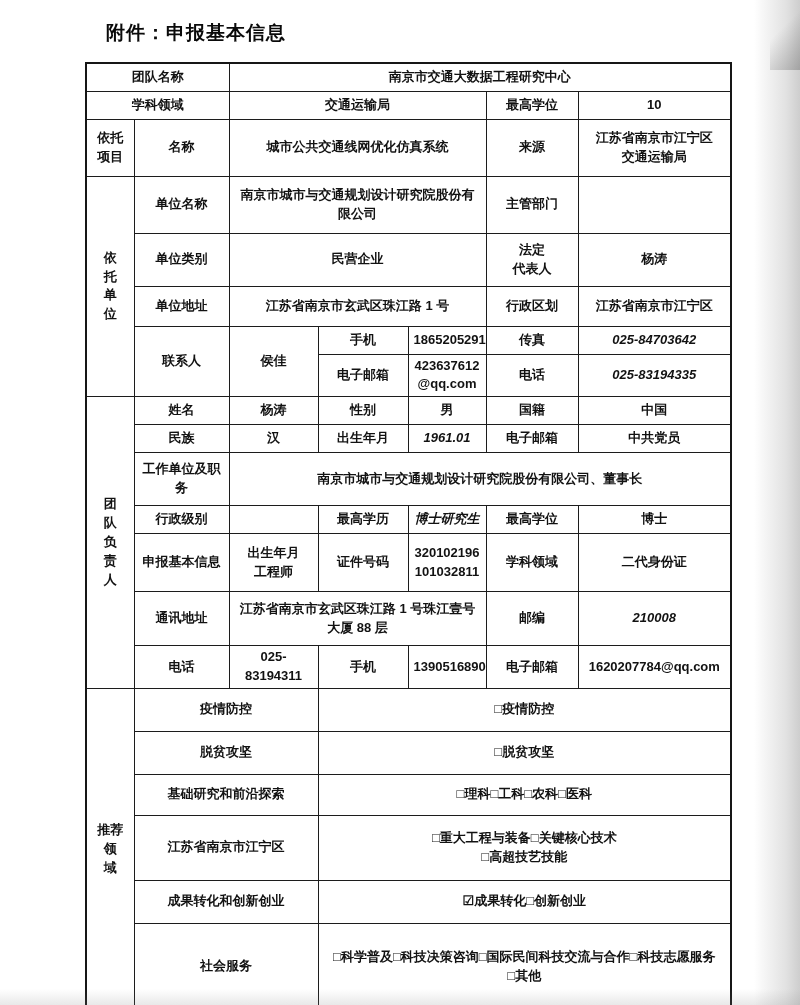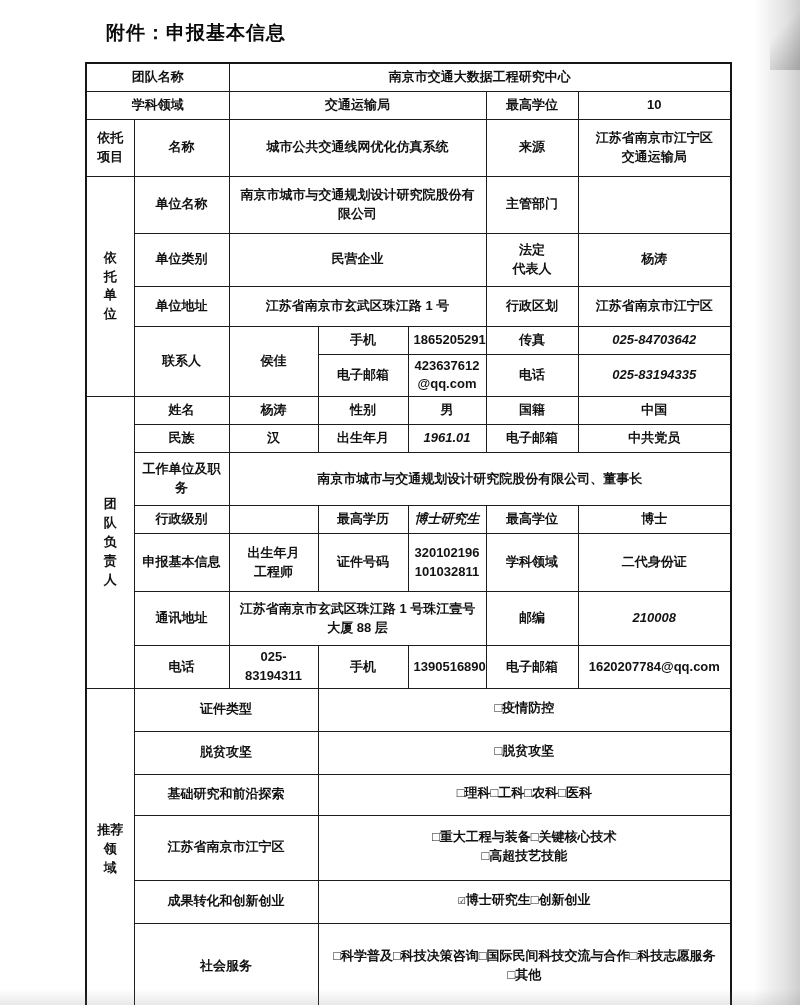--- a/index.html
+++ b/index.html
@@ -50,21 +50,20 @@
   }
   td.left{text-align:left;padding-left:8px;margin-left:16px;}
   td.pre{white-space:pre-line;line-height:2;}
   td.num{font-size:12px;font-style:italic;}
   td.sm{font-size:11px;}
   td.brk{font-size:11px;word-break:break-all;line-height:1.6;}
   td.opts{
     text-align:left;padding-left:7px;
     white-space:pre-line;line-height:2.4;
     font-size:13px;
-    font-family:Liberation Mono, monospace;
   }
 </style>
 </head>
 <body>
 
 <div class="doc-title">附件：申报基本信息</div>
 
 <table class="form">
   <colgroup>
     <col style="width:48px">
@@ -203,21 +202,21 @@
     <td class="sm">025-83194311</td>
     <td>手机</td>
     <td class="sm">13905168901</td>
     <td>电子邮箱</td>
     <td class="sm">1620207784@qq.com</td>
   </tr>
 
   <tr style="height:43px">
     <td rowspan="6" class="pre">推荐领
 域</td>
-    <td colspan="2">证件类型</td>
+    <td colspan="2">疫情防控</td>
     <td colspan="4" class="opts">□疫情防控</td>
   </tr>
 
   <tr style="height:43px">
     <td colspan="2">脱贫攻坚</td>
     <td colspan="4" class="opts">□脱贫攻坚</td>
   </tr>
 
   <tr style="height:41px">
     <td colspan="2">基础研究和前沿探索</td>
@@ -225,21 +224,21 @@
   </tr>
 
   <tr style="height:65px">
     <td colspan="2">江苏省南京市江宁区</td>
     <td colspan="4" class="opts">□重大工程与装备□关键核心技术
 □高超技艺技能</td>
   </tr>
 
   <tr style="height:43px">
     <td colspan="2">成果转化和创新创业</td>
-    <td colspan="4" class="opts">☑博士研究生□创新创业</td>
+    <td colspan="4" class="opts">☑成果转化□创新创业</td>
   </tr>
 
   <tr style="height:87px">
     <td colspan="2">社会服务</td>
     <td colspan="4" class="opts">□科学普及□科技决策咨询□国际民间科技交流与合作□科技志愿服务
 □其他</td>
   </tr>
 </tbody>
   </table>
 

